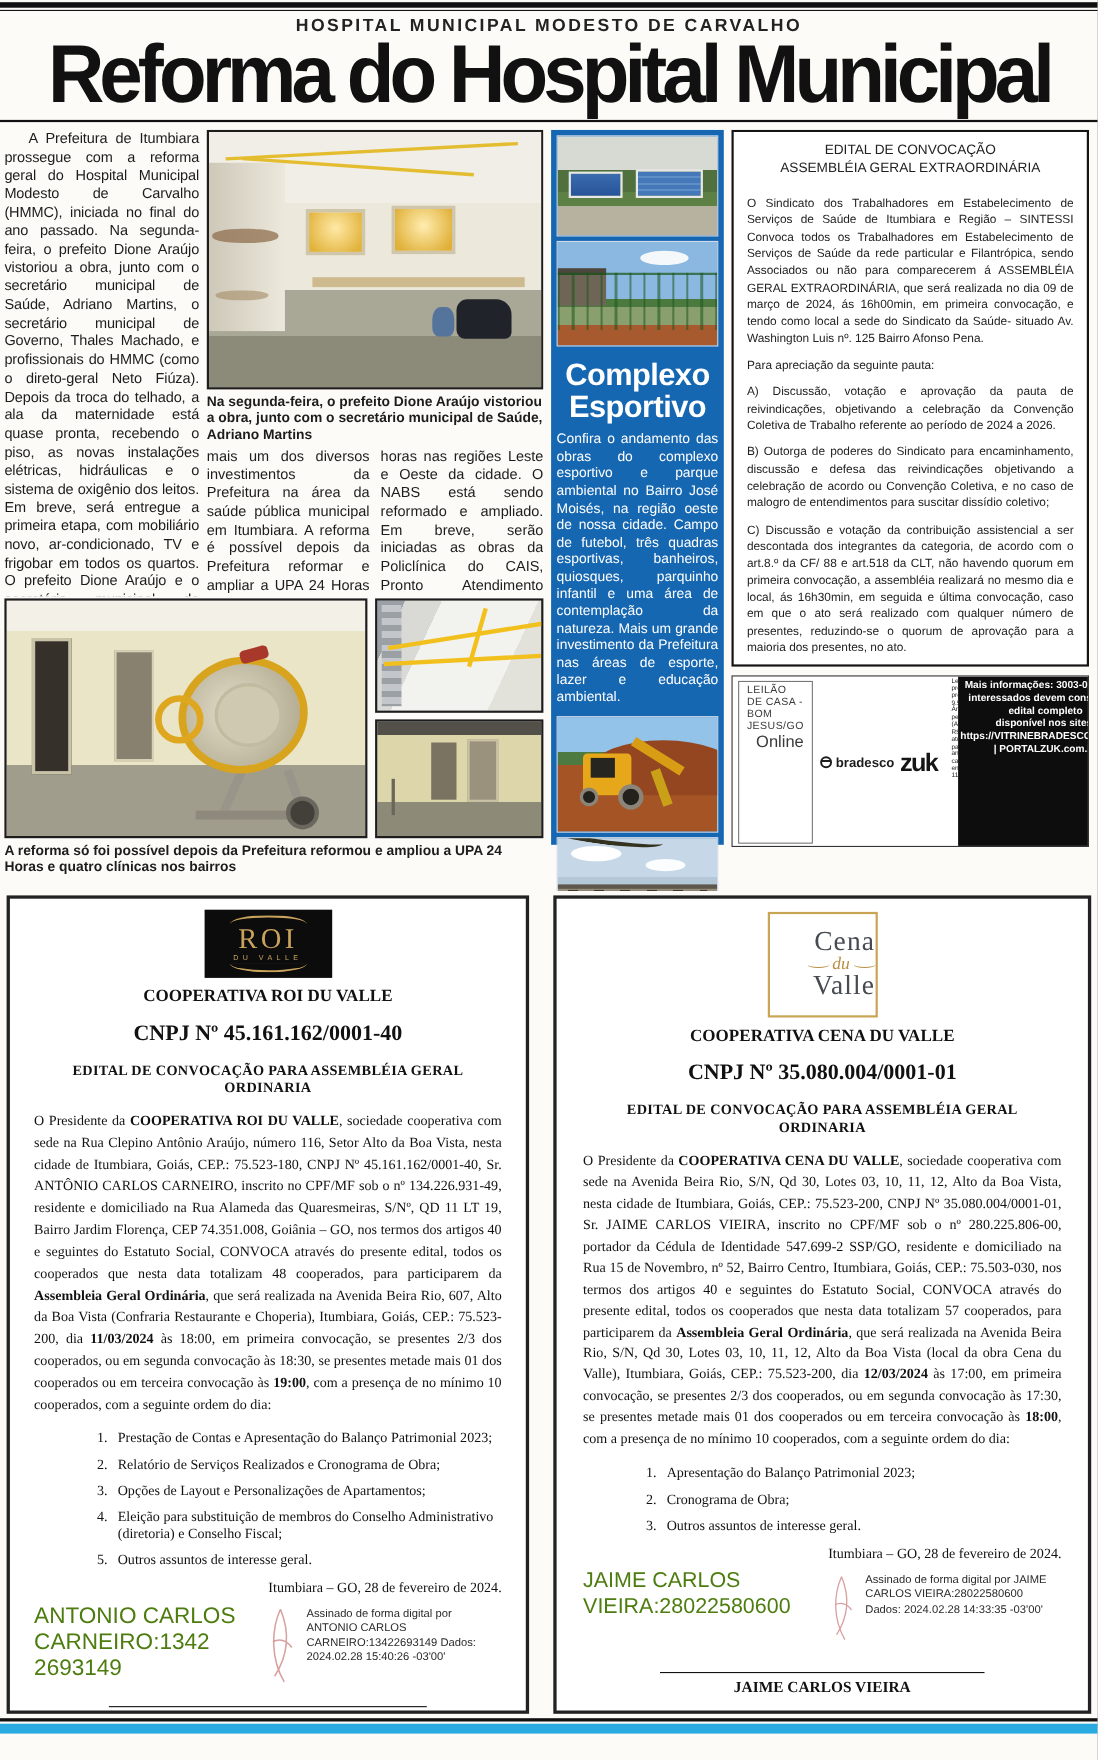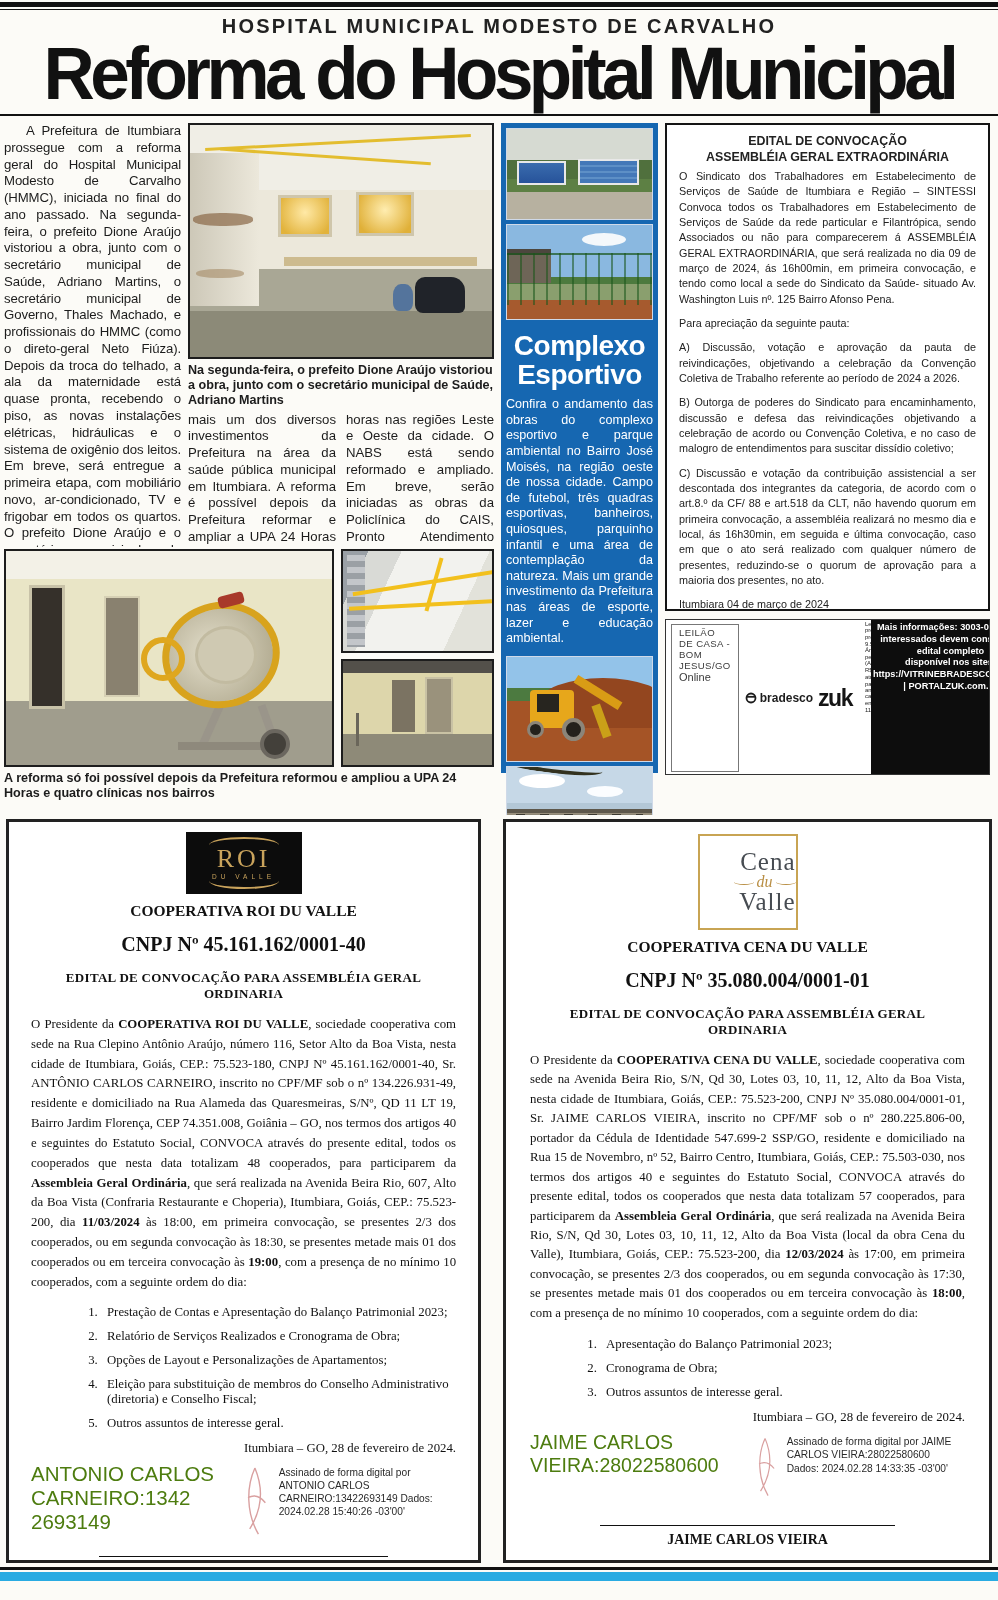--- a/index.html
+++ b/index.html
@@ -5,21 +5,21 @@
   * { margin:0; padding:0; box-sizing:border-box; }
   body { background:#777; font-family:"Liberation Sans", sans-serif; }
   .page { width:998px; height:1600px; background:#fcfbf7; margin:0 auto; position:relative; overflow:hidden; color:#1c1c1c; }
 
   
   .masthead-row { display:flex; justify-content:space-between; align-items:center; padding:3px 8px 0 8px; height:30px; }
   .page-label, .date-label { color:#e8008c; font-weight:bold; font-size:15px; }
   .masthead { color:#29abe2; font-family:"Liberation Serif", serif; font-weight:bold; font-size:29px; display:inline-block; transform:scale(0.95,1.18); letter-spacing:-1px; }
   .rule-thick { height:5px; background:#111; margin-top:2px; }
   .rule-thin  { height:1px; background:#111; margin-top:2px; }
-  .kicker { text-align:center; font-weight:bold; font-size:20px; letter-spacing:2.2px; margin-top:5px; color:#222; }
+  .kicker { text-align:center; font-weight:bold; font-size:16px; letter-spacing:2.2px; margin-top:5px; color:#222; }
   .headline { text-align:center; font-weight:bold; font-size:71px; letter-spacing:-4.5px; line-height:0.95; white-space:nowrap; transform:scaleY(1.05); transform-origin:top center; height:72px; overflow:hidden; color:#111; }
   .headline-rule { height:2px; background:#111; margin-top:4px; }
 
   
   .main { display:flex; gap:7px; padding:0 2px 0 4px; margin-top:7px; height:692px; overflow:hidden; }
   .left-region { width:490px; flex:none; }
   .article-row { display:flex; gap:7px; height:424px; overflow:hidden; }
   .col1 { width:177px; flex:none; font-size:13.2px; line-height:1.27; text-align:justify; letter-spacing:-0.1px; }
   .col1 p { text-indent:22px; }
   .col2 { width:306px; flex:none; display:flex; flex-direction:column; }
@@ -94,28 +94,28 @@
   .sb4 { height:96px; margin-top:4px; background:linear-gradient(#c6d8e7 0 38%, #b3c7d6 38% 46%, #988f7c 46% 72%, #9c5a31 72%); }
   .sb4 .cloudA { left:8%; top:8%; width:46px; height:14px; background:#fff; border-radius:50%; }
   .sb4 .cloudB { left:55%; top:20%; width:36px; height:11px; background:#fbfdff; border-radius:50%; }
   .sb4 .roofline { left:0; top:45%; width:100%; height:4px; background:#5d574b; }
   .sb4 .slots { left:6%; top:50%; width:88%; height:18%; background:repeating-linear-gradient(90deg, #3b382f 0 9px, #8d8675 9px 24px); }
   .sb4 .branch { left:-4%; top:-8%; width:70%; height:14px; border-bottom:4px solid #33321f; border-radius:0 0 60% 40%; transform:rotate(8deg); }
 
   
   .right-col { width:325px; flex:none; }
   .edital-box { border:2px solid #141414; background:#fff; padding:9px 12px; height:488px; overflow:hidden; font-size:10.8px; line-height:1.42; text-align:justify; color:#222; }
-  .edital-title { text-align:center; font-weight:bold; font-size:12.4px; line-height:1.25; margin-bottom:4px; }
+  .edital-title { text-align:center; font-weight:normal; font-size:12.4px; line-height:1.25; margin-bottom:18px; }
   .edital-box p { margin-bottom:9px; }
 
   .leilao { border:1px solid #333; background:#fff; margin-top:8px; height:156px; overflow:hidden; display:flex; flex-direction:row; }
   .leilao-head { display:flex; align-items:stretch; padding:4px 5px 2px 5px; gap:6px; }
   .leilao-title-box { border:1px solid #777; flex:1; padding:2px 7px 1px 7px; }
   .lt1 { font-size:9.6px; color:#3a3a3a; letter-spacing:0.4px; }
-  .lt2 { font-size:11px; color:#3a3a3a; text-align:left; }
+  .lt2 { font-size:15px; color:#3a3a3a; text-align:right; }
   .brands { display:flex; align-items:center; gap:5px; padding-right:2px; }
   .brad { display:flex; align-items:center; gap:3px; font-weight:bold; font-size:12px; color:#1d1d1d; }
   .zuk { font-weight:bold; font-size:23px; letter-spacing:-1.5px; color:#151515; line-height:1; }
   .leilao-bodywrap { padding:1px 6px; overflow:hidden; flex:1; }
   .leilao-body { width:418px; font-size:7.9px; line-height:1.12; text-align:justify; color:#222; transform:scale(0.75); transform-origin:top left; }
   .leilao-bar { background:#0d0d0d; color:#fff; font-weight:bold; font-size:9.2px; line-height:1.28; text-align:center; padding:2px 2px; }
 
   
   .bottom { display:flex; gap:22px; padding:0 6px; margin-top:4px; height:744px; }
   .coop-box { border:3px solid #222; background:#fff; overflow:hidden; font-family:"Liberation Serif", serif; color:#111; }

